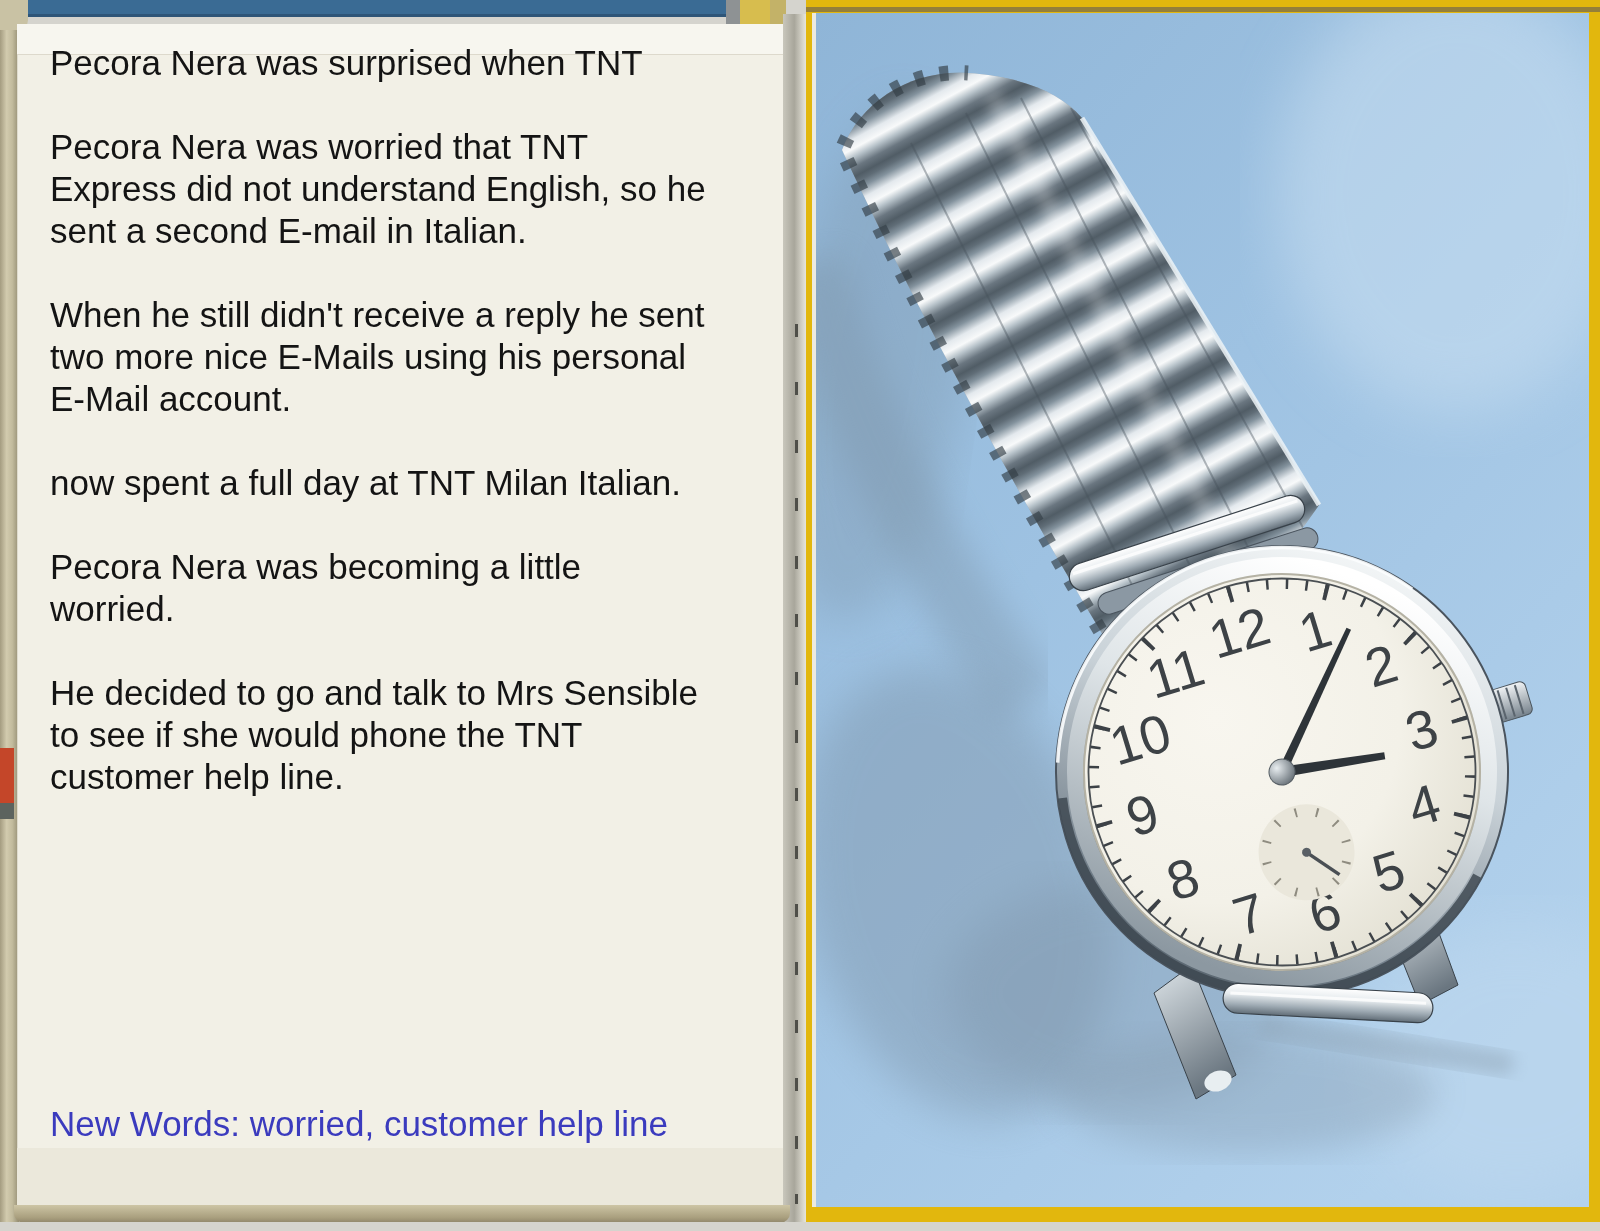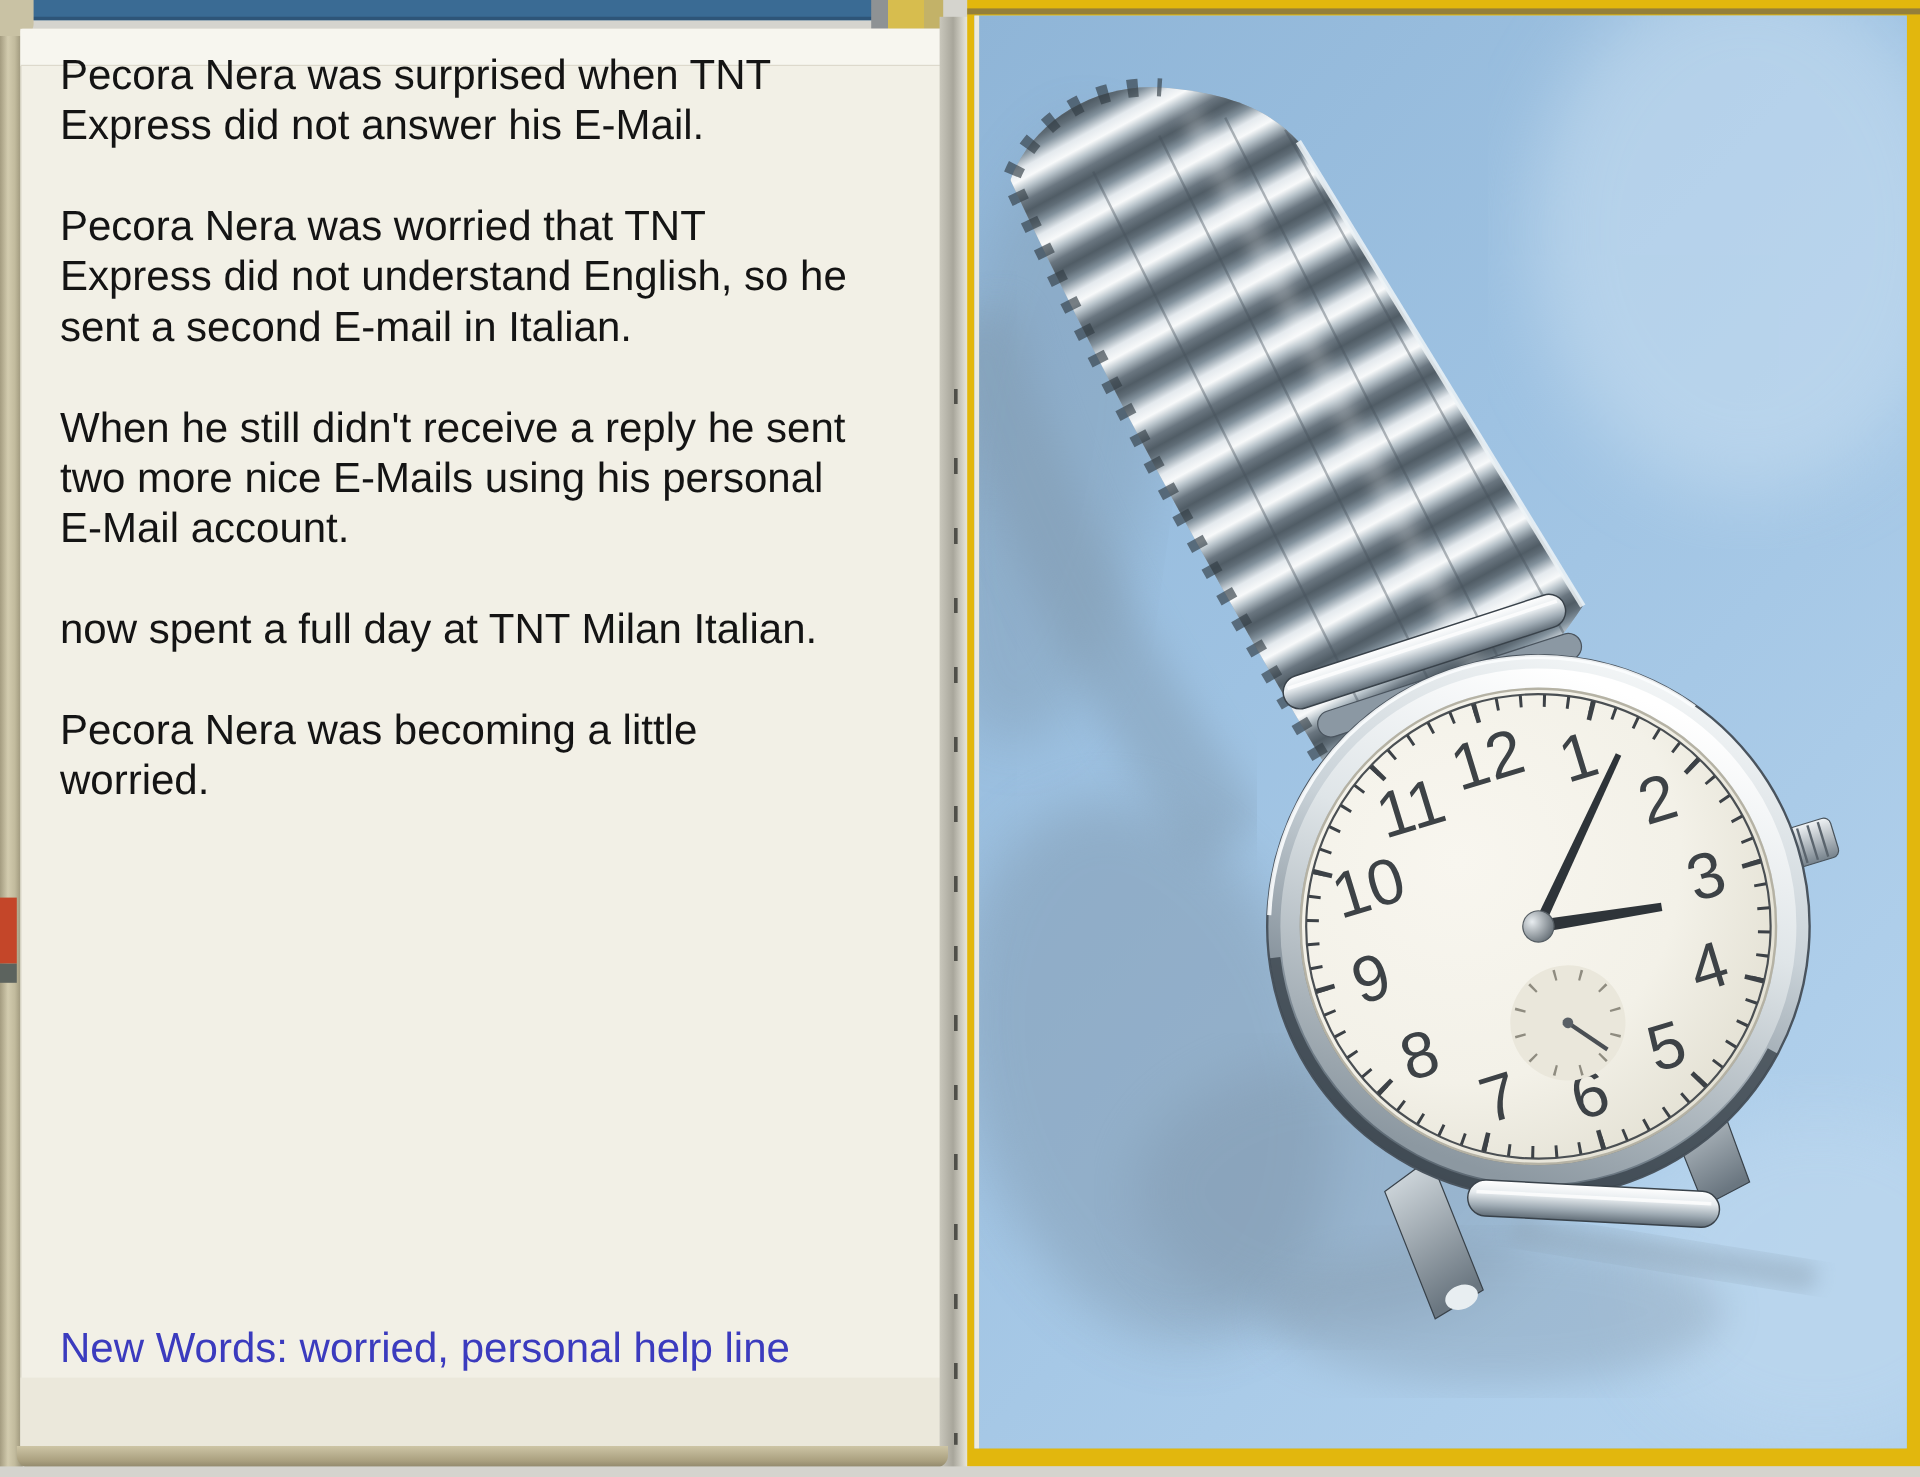--- a/index.html
+++ b/index.html
@@ -61,42 +61,46 @@
   <div class="abs" id="cover-top-corner"></div>
   <div class="abs" id="gutter-top-patch"></div>
 
   <div class="abs" id="left-page">
     <div class="abs" id="left-page-topband"></div>
     <div class="abs" id="left-page-bottomband"></div>
 
     <div class="abs" id="text-block">
       <div class="para">
         <div class="line">Pecora Nera was surprised when TNT</div>
-        <div class="line">Express did not answer his E-Mail.</div>
       </div>
       <div class="para">
         <div class="line">Pecora Nera was worried that TNT</div>
         <div class="line">Express did not understand English, so he</div>
         <div class="line">sent a second E-mail in Italian.</div>
       </div>
       <div class="para">
         <div class="line">When he still didn't receive a reply he sent</div>
         <div class="line">two more nice E-Mails using his personal</div>
         <div class="line">E-Mail account.</div>
       </div>
       <div class="para">
         <div class="line">now spent a full day at TNT Milan Italian.</div>
       </div>
       <div class="para">
         <div class="line">Pecora Nera was becoming a little</div>
         <div class="line">worried.</div>
       </div>
+      <div class="para">
+        <div class="line">He decided to go and talk to Mrs Sensible</div>
+        <div class="line">to see if she would phone the TNT</div>
+        <div class="line">customer help line.</div>
+      </div>
     </div>
 
-    <div class="abs" id="new-words">New Words: worried, personal help line</div>
+    <div class="abs" id="new-words">New Words: worried, customer help line</div>
   </div>
 
   <div class="abs" id="gutter">
     <div class="abs" id="stitching"></div>
   </div>
 
   <div class="abs" id="right-cover">
     <div class="abs" id="right-cover-topline"></div>
   </div>
 

